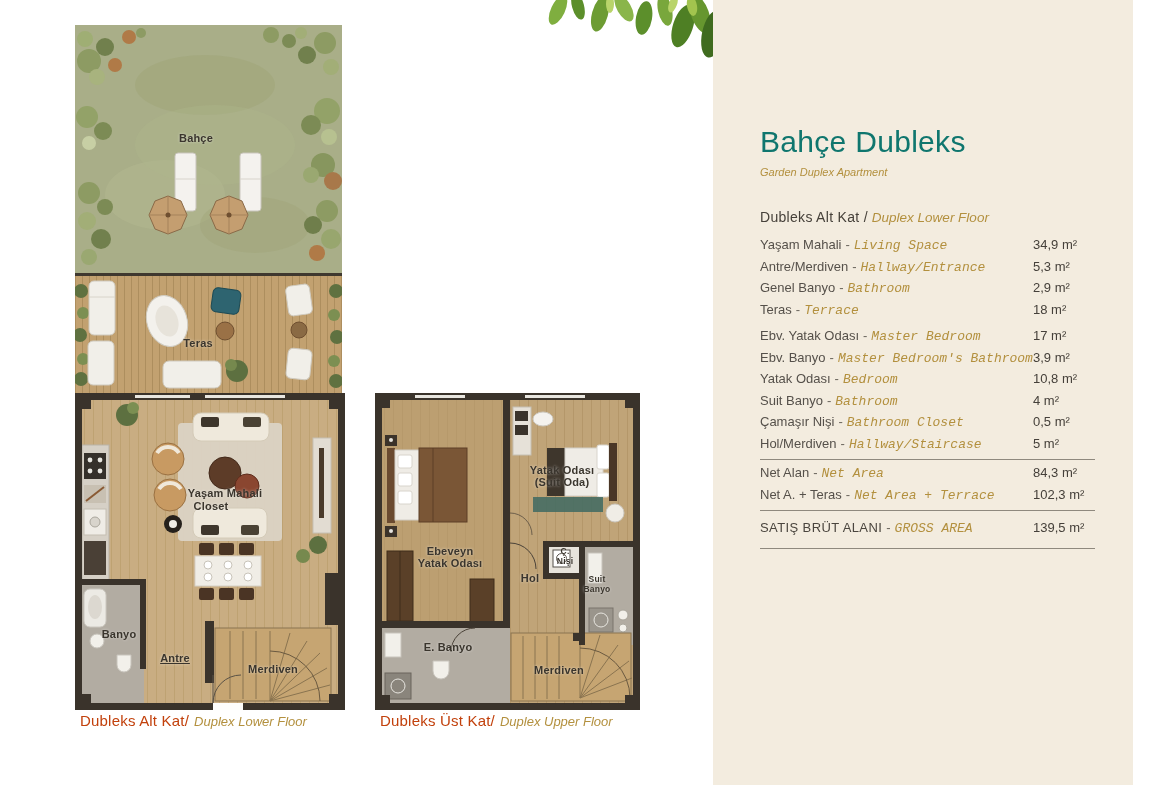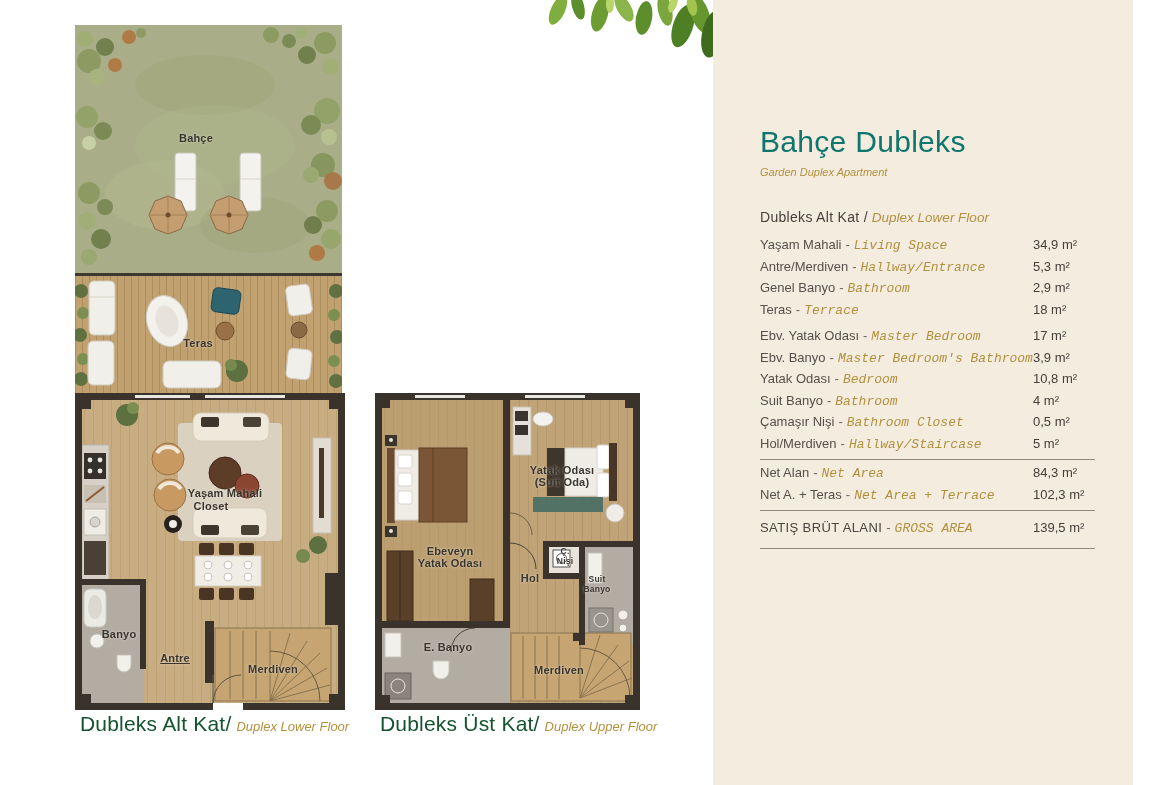--- a/index.html
+++ b/index.html
@@ -35,21 +35,21 @@
   .garden{left:75px;top:25px;width:320px;height:248px;}
   .terrace{left:75px;top:273px;width:267px;height:120px;}
   .plan-lower{left:75px;top:393px;width:270px;height:317px;}
   .plan-upper{left:375px;top:393px;width:265px;height:317px;}
   .zone svg{position:absolute;left:0;top:0;}
   .rlabel{position:absolute;transform:translate(-50%,-50%);font-weight:bold;color:#3a352d;
           font-size:11px;letter-spacing:.2px;text-align:center;line-height:12px;z-index:5;
           text-shadow:0 0 3px rgba(255,255,255,.55);white-space:nowrap;}
   .rlabel.small{font-size:8.5px;line-height:9.5px;}
   .caption{position:absolute;top:712px;white-space:nowrap;}
-  .caption .c-tr{font-size:21px;color:#14532d;letter-spacing:.2px;}
+  .caption .c-tr{font-size:15px;color:#c2410c;letter-spacing:.2px;}
   .caption .c-en{font-size:13px;color:#b3903e;font-style:italic;margin-left:5px;}
   .caption-lower{left:80px;}
   .caption-upper{left:380px;text-align:center;}
 </style>
 </head>
 <body>
 
 <div class="canvas">
 
   <svg viewBox="0 0 210 65" width="210" height="65" style="left:540px;top:0;position:absolute">

